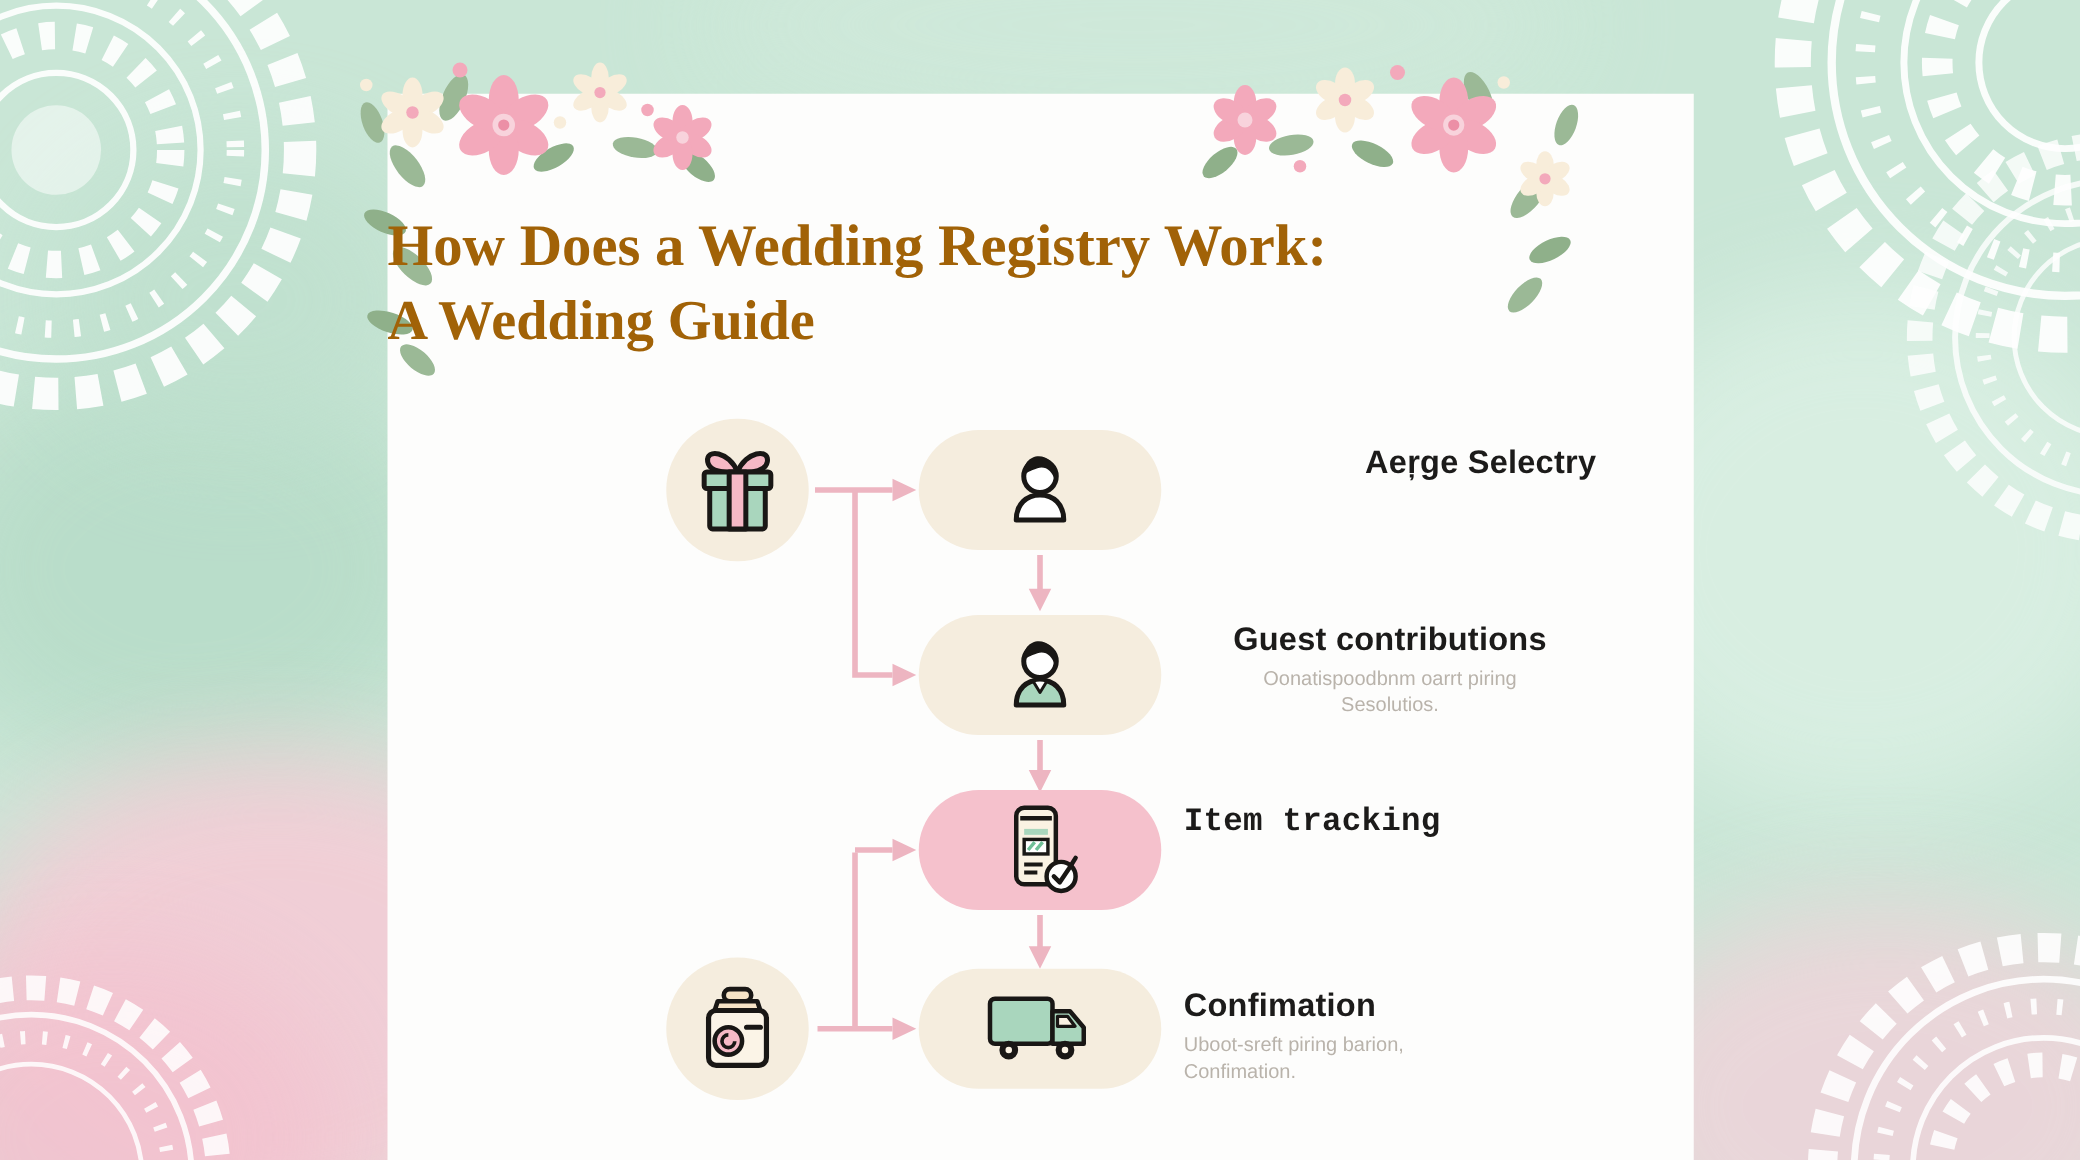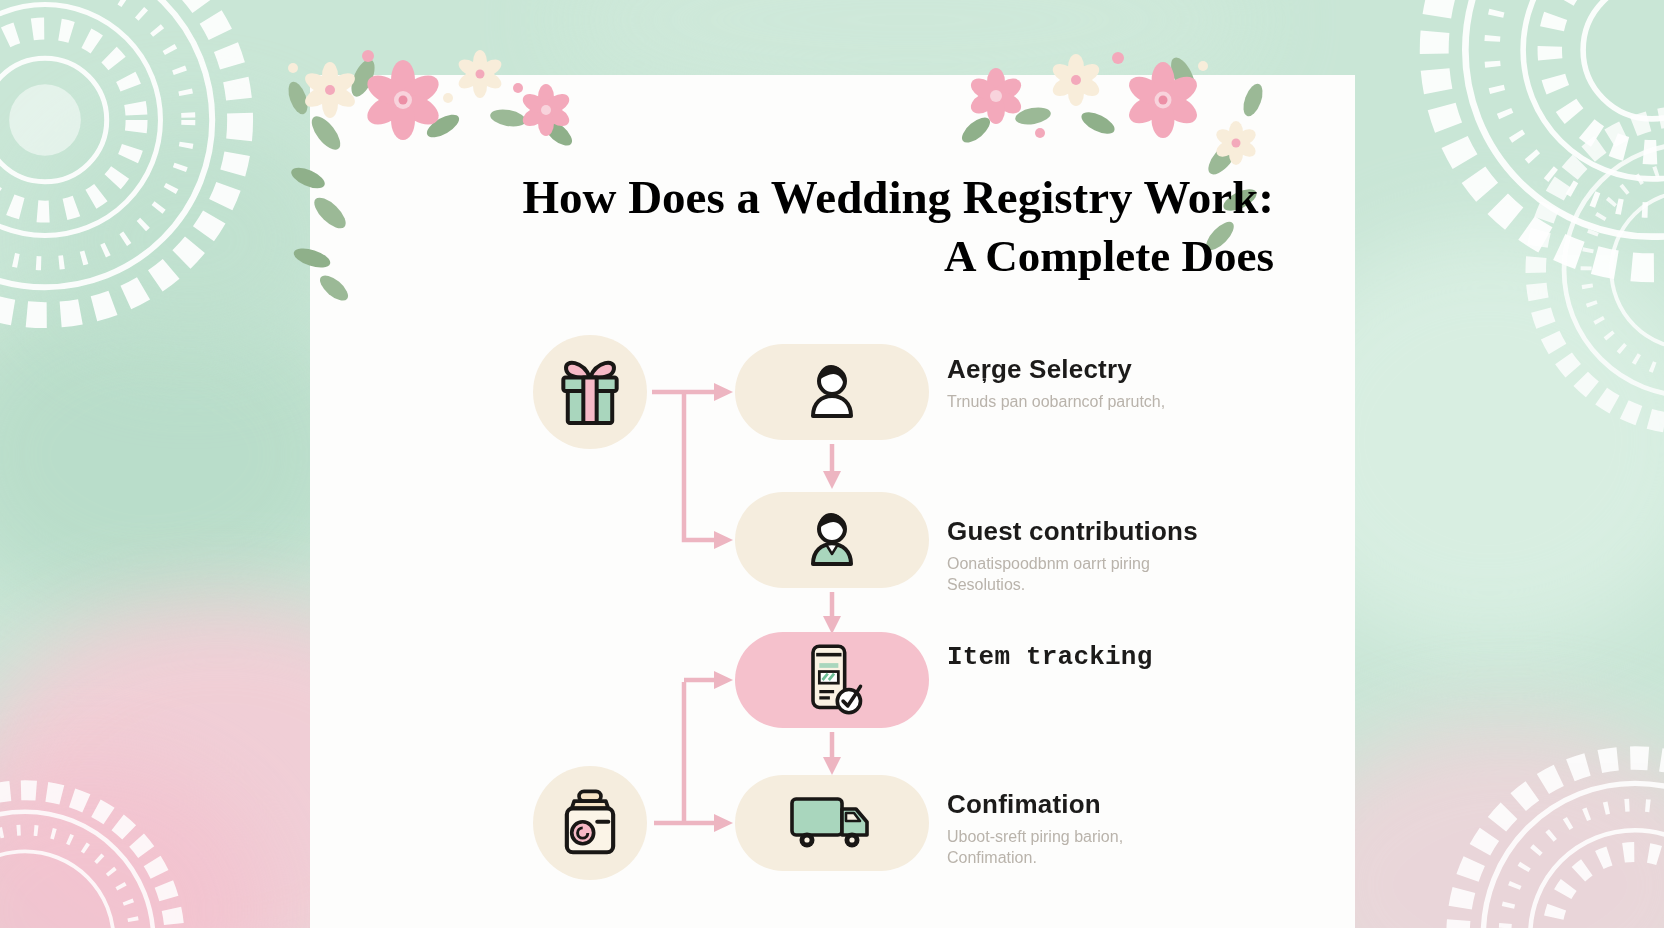--- a/index.html
+++ b/index.html
@@ -13,34 +13,34 @@
   .blob.mint-light{left:1260px;top:230px;width:460px;height:420px;background:#daefe3;opacity:.9;}
   .blob.pink-bl1{left:-40px;top:600px;width:520px;height:400px;background:#f5ccd6;opacity:.9;}
   .blob.pink-bl2{left:-90px;top:760px;width:360px;height:300px;background:#f3c2cf;opacity:.85;}
   .blob.pink-br{left:1280px;top:720px;width:460px;height:330px;background:#f2d2da;opacity:.8;}
   .blob.mint-top{left:560px;top:-80px;width:700px;height:200px;background:#cfe9da;opacity:.9;}
   
   .lace{position:absolute;}
   
   .panel{position:absolute;left:310px;top:75px;width:1045px;height:853px;background:#fdfdfc;}
   
-  .main-title{position:absolute;left:310px;top:168px;width:948px;text-align:right;
-              font-family:"Liberation Serif",serif;font-weight:700;color:#000000;margin-left:16px;}
+  .main-title{position:absolute;left:310px;top:168px;width:948px;text-align:left;
+              font-family:"Liberation Serif",serif;font-weight:700;color:#a16207;}
   .main-title .l1{font-size:47px;line-height:58px;display:block;}
   .main-title .l2{font-size:45px;line-height:60px;display:block;}
   
   .circle{position:absolute;width:114px;height:114px;border-radius:50%;background:#f5edde;
           display:flex;align-items:center;justify-content:center;}
   .c1{left:533px;top:335px;} .c2{left:533px;top:766px;}
   .pill{position:absolute;left:735px;width:194px;height:96px;border-radius:48px;background:#f5edde;
         display:flex;align-items:center;justify-content:center;}
   .p1{top:344px;} .p2{top:492px;} .p3{top:632px;background:#f5c1cc;} .p4{top:775px;}
   
   .step-text{position:absolute;left:947px;width:330px;}
-  .st1{top:354px;} .st2{top:516px;} .st3{top:642px;font-family:Liberation Mono, monospace;} .st4{top:789px;}
+  .st1{top:354px;text-align:right;} .st2{top:496px;text-align:center;} .st3{top:642px;font-family:Liberation Mono, monospace;} .st4{top:789px;}
   .step-title{font-size:26px;font-weight:700;color:#1c1b1a;letter-spacing:.2px;margin:0 0 6px 0;}
   .step-desc{font-size:16px;line-height:21px;color:#b9b3ab;margin:0;}
   .arrows{position:absolute;left:0;top:0;pointer-events:none;}
   .floral{position:absolute;}
 </style>
 </head>
 <body>
 
 <div class="stage">
 
@@ -221,21 +221,21 @@
         </g>
       <circle r="4.5" fill="#f3a9bb"></circle>
     </g>
     <circle cx="170" cy="20" r="6" fill="#f3a9bb"></circle>
     <circle cx="92" cy="95" r="5" fill="#f3a9bb"></circle>
     <circle cx="255" cy="28" r="5" fill="#f8edda"></circle>
   </svg>
 
   <div class="main-title">
     <span class="l1">How Does a Wedding Registry Work:</span>
-    <span class="l2">A Complete Does</span>
+    <span class="l2">A Wedding Guide</span>
   </div>
 
   <svg class="arrows" width="1664" height="928" viewBox="0 0 1664 928">
     <g stroke="#edb5c1" stroke-width="4.5" fill="none">
       <path d="M652 392 H714"></path>
       <path d="M684 392 V540 H714"></path>
       <path d="M684 680 H714"></path>
       <path d="M684 682 V823"></path>
       <path d="M654 823 H714"></path>
       <path d="M832 444 V472"></path>
@@ -317,21 +317,20 @@
       </g>
       <circle cx="19" cy="47" r="7.5" fill="#191715"></circle>
       <circle cx="19" cy="47" r="2.6" fill="#faf2e3"></circle>
       <circle cx="64" cy="47" r="7.5" fill="#191715"></circle>
       <circle cx="64" cy="47" r="2.6" fill="#faf2e3"></circle>
     </svg>
   </div>
 
   <div class="step-text st1">
     <p class="step-title">Aeŗge Selectry</p>
-    <p class="step-desc">Trnuds pan oobarncof parutch,</p>
   </div>
 
   <div class="step-text st2">
     <p class="step-title">Guest contributions</p>
     <p class="step-desc"><span>Oonatispoodbnm oarrt piring</span><br><span>Sesolutios.</span></p>
   </div>
 
   <div class="step-text st3">
     <p class="step-title">Item tracking</p>
   </div>

